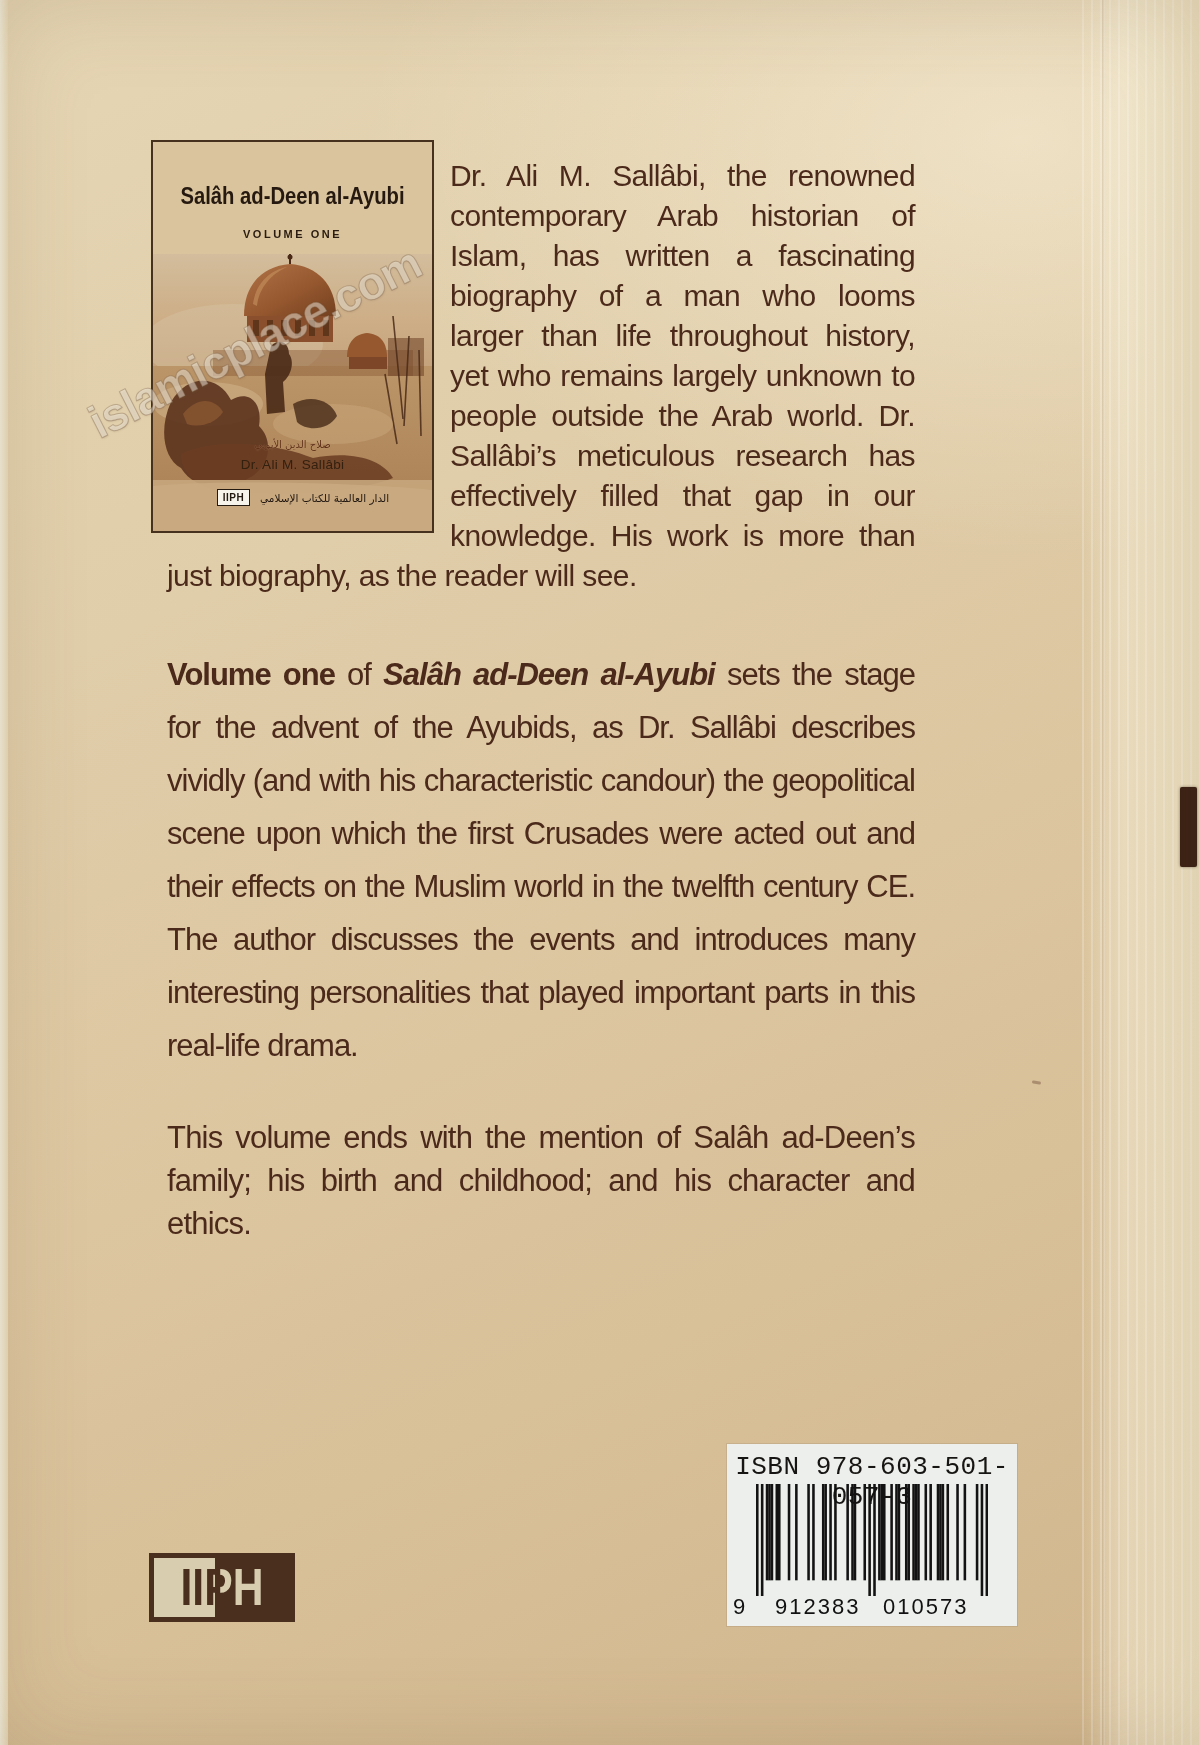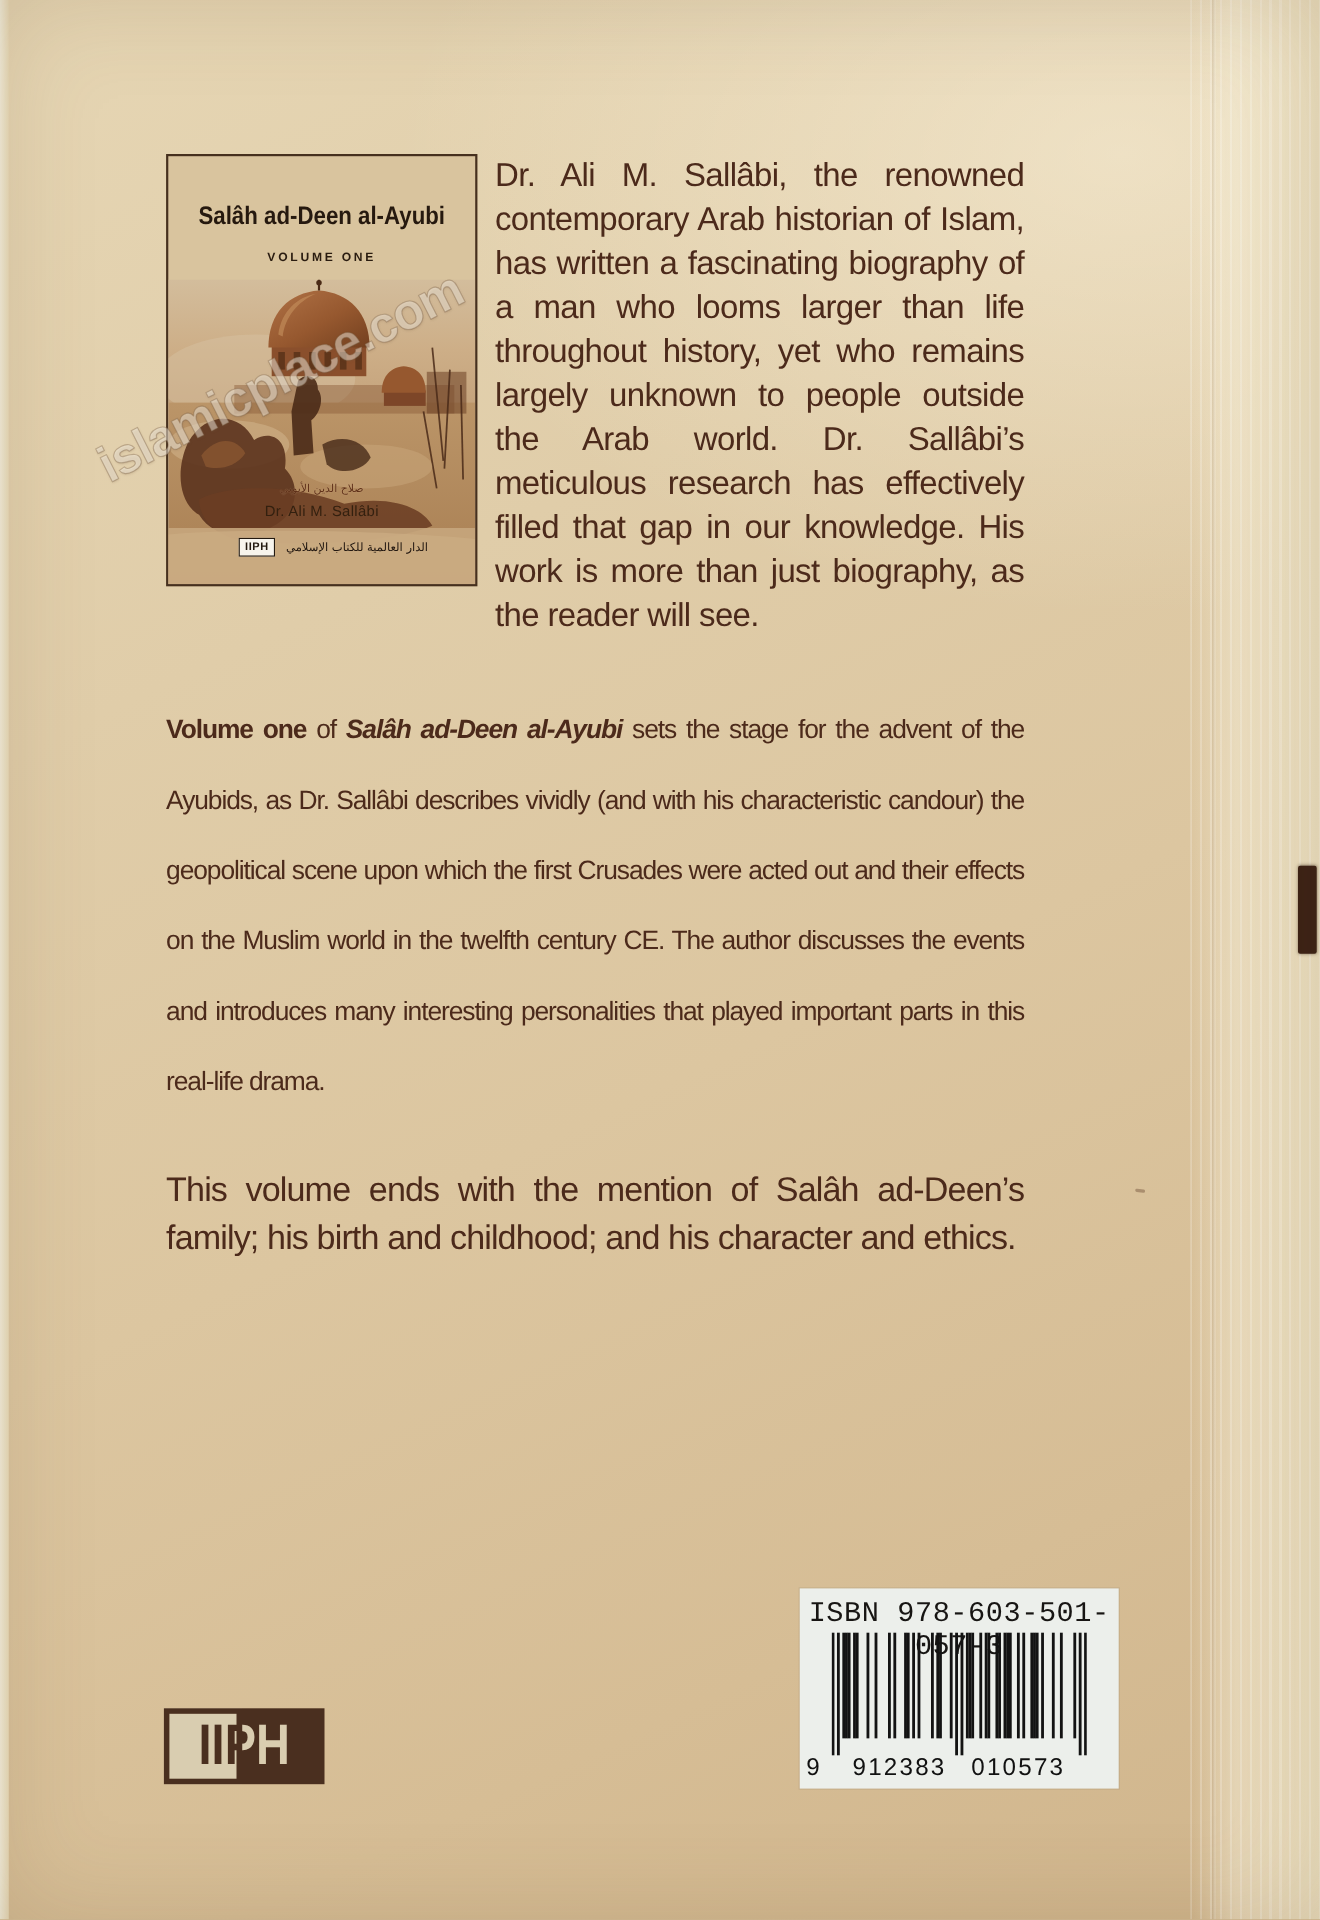--- a/index.html
+++ b/index.html
@@ -20,23 +20,23 @@
            linear-gradient(90deg, rgba(244,236,212,0) 0%, rgba(244,236,212,.55) 35%, #ece0c0 100%);}
   .crease{position:absolute;left:1102px;top:0;bottom:0;width:3px;
          background:linear-gradient(90deg,rgba(120,90,55,.16),rgba(255,255,255,.25));}
   .bookmark-notch{position:absolute;left:1180px;top:787px;width:17px;height:80px;
          background:#3a2014;border-radius:2px;box-shadow:0 0 3px rgba(40,20,10,.5);}
   .speck{position:absolute;left:1032px;top:1081px;width:9px;height:3px;border-radius:2px;
          background:rgba(95,60,40,.38);transform:rotate(8deg);}
 
   
   .content{position:absolute;left:151px;top:140px;width:780px;color:#4c2a1b;}
-  .content p{margin:0;text-align:justify;}
+  .content p{margin:16px;text-align:justify;}
   .p1{font-size:30px;line-height:40px;letter-spacing:-.6px;margin-bottom:52px !important;}
-  .p2{font-size:24px;line-height:64px;letter-spacing:-1px;margin-bottom:44px !important;}
+  .p2{font-size:31px;line-height:53px;letter-spacing:-1px;margin-bottom:44px !important;}
   .p3{font-size:31px;line-height:43px;letter-spacing:-.8px;}
   .p2 .lead{font-weight:700;}
   .p2 .btitle{font-weight:700;font-style:italic;}
 
   
   .thumb{float:left;width:283px;height:393px;margin:0 16px 14px 0;position:relative;
          box-sizing:border-box;border:2px solid #46301e;background:#d9c49e;overflow:hidden;}
   .t-title{position:absolute;top:41px;left:0;right:0;text-align:center;font-weight:700;
          font-size:23px;color:#26190f;transform:scaleX(.88);white-space:nowrap;}
   .t-volume{position:absolute;top:86px;left:0;right:0;text-align:center;font-weight:700;

